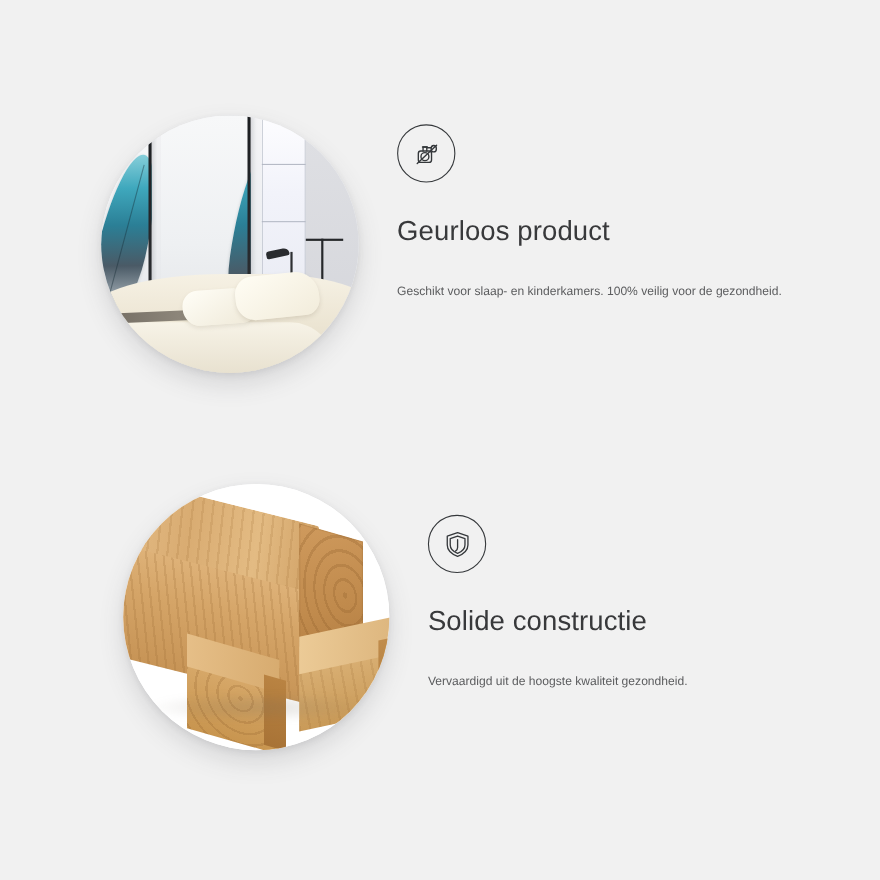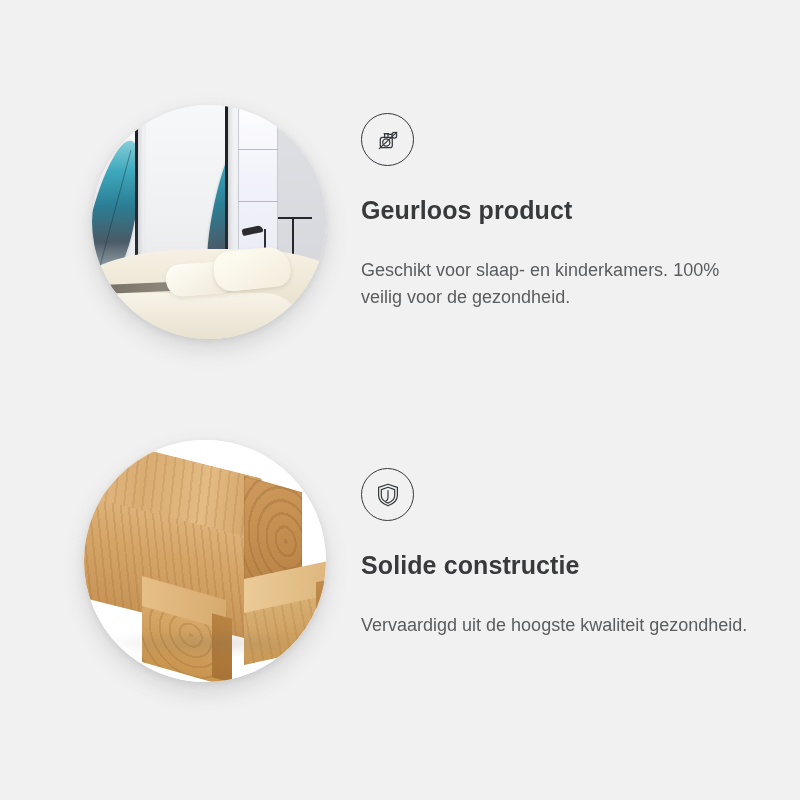--- a/index.html
+++ b/index.html
@@ -25,21 +25,21 @@
 
   
   .feature {
     position: absolute;
     left: 0;
     width: 800px;
     display: flex;
     align-items: flex-start;
   }
   .feature--scent { top: 80px; height: 290px; }
-  .feature--solid { top: 425px; height: 285px; }
+  .feature--solid { top: 425px; height: 285px; padding-left: 28px; }
 
   
   .photo-wrap {
     position: relative;
     flex: 0 0 auto;
   }
   .photo-wrap--scent { margin-left: 92px; margin-top: 25px; }
   .photo-wrap--solid { margin-left: 84px; margin-top: 15px; }
 
   .photo {
@@ -274,28 +274,28 @@
     border: 1.7px solid #35383b;
     display: flex;
     align-items: center;
     justify-content: center;
     margin-bottom: 30px;
   }
   .icon-badge svg { display: block; }
 
   .f-title {
     font-size: 25px;
-    font-weight: 700;
+    font-weight: 400;
     color: #38393b;
     letter-spacing: .1px;
     line-height: 1.15;
     margin-bottom: 9px;
   }
   .f-desc {
-    font-size: 18px;
+    font-size: 11px;
     font-weight: 400;
     color: #5b5c5e;
     line-height: 1.5;
     max-width: 392px;
     margin-top: 32px;
   }
 </style>
 </head>
 <body>
 

